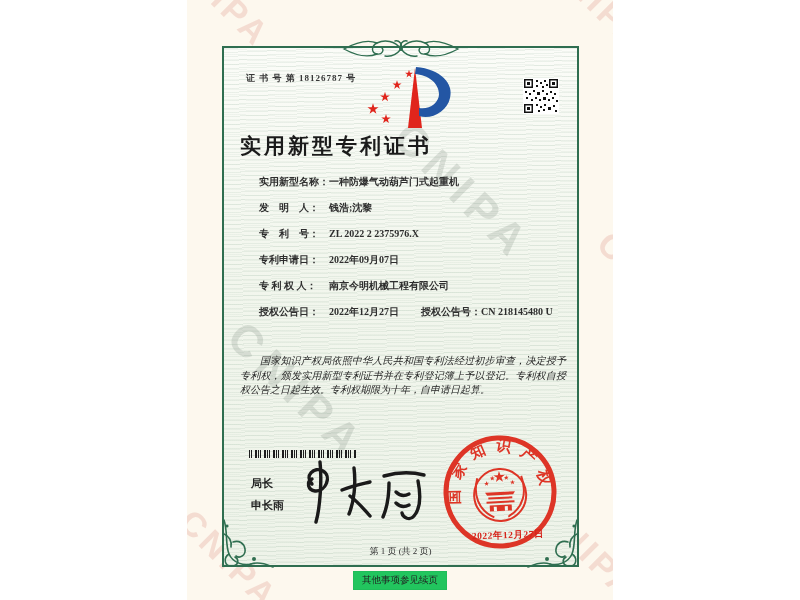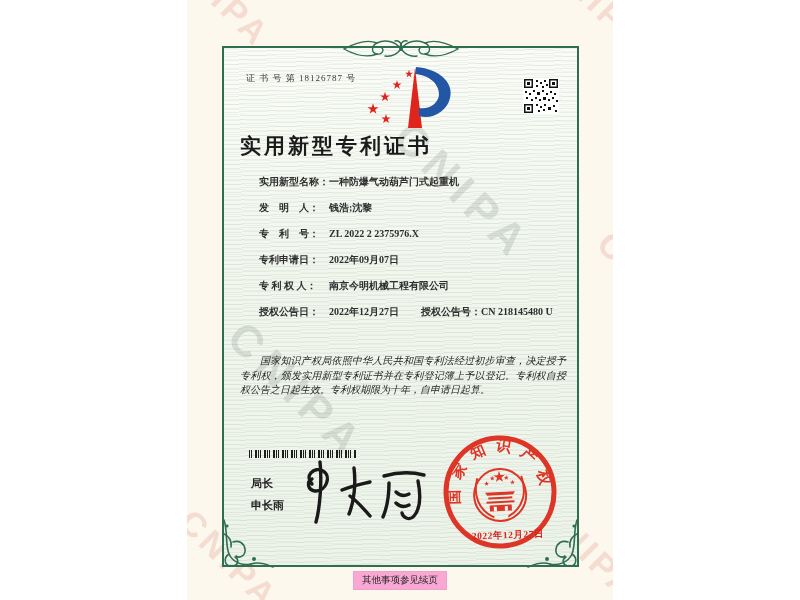--- a/index.html
+++ b/index.html
@@ -14,21 +14,21 @@
   .cert{position:absolute;left:35px;top:46px;width:357px;height:521px;
         border:2px solid #2f6e50;box-sizing:border-box;
         background-color:#f5f8f1;
         background-image:
           repeating-linear-gradient(178deg, rgba(120,158,132,0.12) 0 1px, transparent 1px 4px),
           repeating-linear-gradient(2deg, rgba(120,158,132,0.08) 0 1px, transparent 1px 5px),
           linear-gradient(180deg,#fbfcf8 0%,#f2f6ed 45%,#eef3e9 100%);}
   .cert-wm-layer{position:absolute;inset:0;overflow:hidden;pointer-events:none;}
   .wm-grey{position:absolute;font-weight:bold;font-size:44px;letter-spacing:8px;color:rgba(140,152,140,0.26);
            transform:rotate(45deg);font-family:"Liberation Sans",sans-serif;white-space:nowrap;}
-  .cert-no{position:absolute;left:22px;top:24px;font-size:9px;letter-spacing:1px;color:#383838;font-weight:400;}
+  .cert-no{position:absolute;left:22px;top:24px;font-size:9px;letter-spacing:1px;color:#383838;font-weight:700;}
   .logo{position:absolute;left:131px;top:16px;width:100px;height:68px;}
   .qr{position:absolute;left:299px;top:30px;width:36px;height:36px;}
   .title{position:absolute;left:16px;top:84px;width:100%;text-align:left;font-size:21px;font-weight:bold;
          letter-spacing:3px;color:#1b1b1b;}
   .fields{position:absolute;left:23px;top:121px;width:320px;margin-left:12px;}
   .field-row{height:26px;line-height:26px;font-size:10px;font-weight:600;color:#2e2e2e;white-space:nowrap;}
   .field-label{display:inline-block;width:70px;}
   .field-value2-label{margin-left:22px;}
   .paras{position:absolute;left:16px;top:306px;width:326px;font-size:10px;line-height:14.5px;
          text-align:justify;color:#262626;font-style:italic;}
@@ -42,21 +42,21 @@
   .seal{position:absolute;left:217px;top:385px;width:118px;height:118px;transform:rotate(-3deg);opacity:0.94;}
   .seal-arc{font-size:15px;font-weight:bold;letter-spacing:9px;fill:#dd2a1b;}
   .seal-date{position:absolute;left:226px;top:481px;width:116px;text-align:center;font-size:9.5px;
              font-weight:700;color:#d6231a;transform:rotate(-2deg);letter-spacing:0.5px;}
   .page-indicator{position:absolute;left:0;top:497px;width:100%;text-align:center;font-size:9px;color:#333;}
   .corner{position:absolute;width:56px;height:56px;}
   .corner.bl{left:-5px;bottom:-5px;}
   .corner.br{right:-5px;bottom:-5px;transform:scaleX(-1);}
   .ornament{position:absolute;left:50%;top:-12px;transform:translateX(-50%);width:124px;height:26px;}
   .footer-note{position:absolute;left:50%;top:571px;transform:translateX(-50%);
-               background:#f9a8d4;padding:2px 8px;font-size:9.5px;color:#222;white-space:nowrap;
+               background:#22c55e;padding:2px 8px;font-size:9.5px;color:#222;white-space:nowrap;
                border:1px solid rgba(0,0,0,0.04);}
   .green-stroke{stroke:#2f6e50;fill:none;stroke-linecap:round;}
 </style>
 </head>
 <body>
 
 <div class="stage">
   <div class="photo">
 
     <div class="photo-wm-layer">
@@ -218,20 +218,21 @@
             <rect x="48" y="72" width="22" height="6"></rect>
             <rect x="52" y="73.5" width="3" height="4.5" fill="#f5f8f1"></rect>
             <rect x="63" y="73.5" width="3" height="4.5" fill="#f5f8f1"></rect>
           </g>
           <path d="M37,44 C32,60 36,76 52,84" fill="none" stroke="#dd2a1b" stroke-width="2"></path>
           <path d="M81,44 C86,60 82,76 66,84" fill="none" stroke="#dd2a1b" stroke-width="2"></path>
         </g>
       </svg>
       <div class="seal-date">2022年12月27日</div>
 
+      <div class="page-indicator">第 1 页 (共 2 页)</div>
 
       <svg class="corner bl" viewBox="0 0 56 56">
         <g class="green-stroke" stroke-width="1.6">
           <path d="M5,6 C9,18 6,30 10,40 C14,49 25,52 32,50"></path>
           <path d="M10,40 C4,44 5,53 14,52 C20,51 20,45 16,43"></path>
           <path d="M32,50 C41,47 49,51 54,53"></path>
           <path d="M14,28 C20,26 25,29 26,35 C27,41 21,45 17,42"></path>
           <path d="M5,20 C10,22 13,27 12,33"></path>
           <circle cx="35" cy="45" r="2" fill="#2f6e50" stroke="none"></circle>
           <circle cx="8" cy="12" r="1.6" fill="#2f6e50" stroke="none"></circle>

